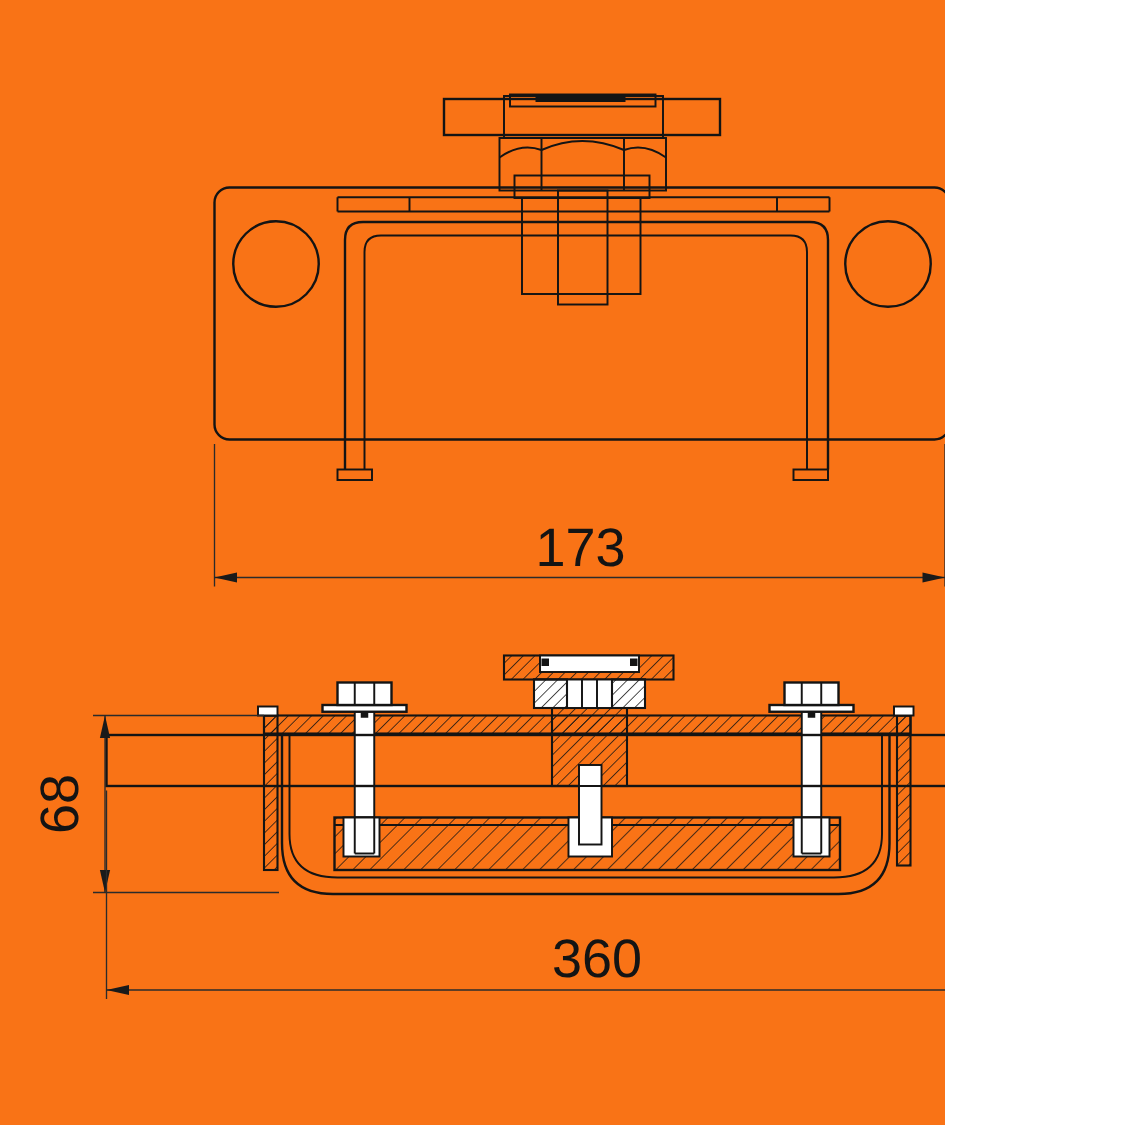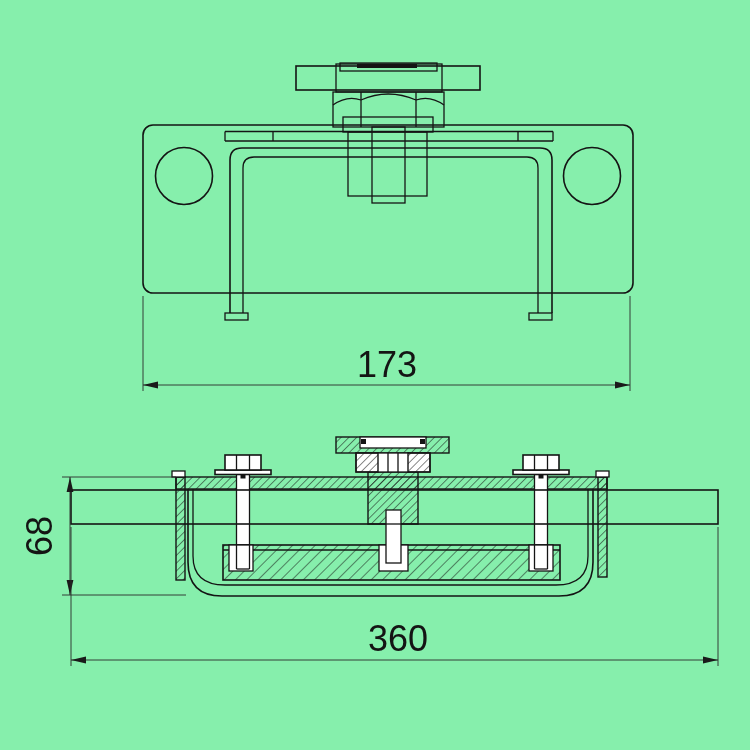--- a/index.html
+++ b/index.html
@@ -1,16 +1,16 @@
 <!DOCTYPE html>
 <html><head>
 <meta charset="utf-8">
 <style>
   html,body{margin:0;padding:0;background:#ffffff;}
-  .stage{position:relative;width:750px;height:750px;background:#86efac;overflow:hidden;
+  .stage{position:relative;width:630px;height:750px;background:#f97316;overflow:hidden;
          font-family:"Liberation Sans",sans-serif;}
   svg{display:block;}
   .ln  {stroke:#141414;stroke-width:1.6;fill:none;}
   .ln2 {stroke:#141414;stroke-width:1.3;fill:none;}
   .wht {stroke:#141414;stroke-width:1.3;fill:#ffffff;}
   .wht2{stroke:#141414;stroke-width:1.6;fill:#ffffff;}
   .blk {fill:#141414;stroke:none;}
   .dim {stroke:#2b2b2b;stroke-width:0.9;fill:none;}
   .arr {fill:#1a1a1a;stroke:none;}
   .dtx {fill:#141414;font-size:36px;font-family:"Liberation Sans",sans-serif;}

